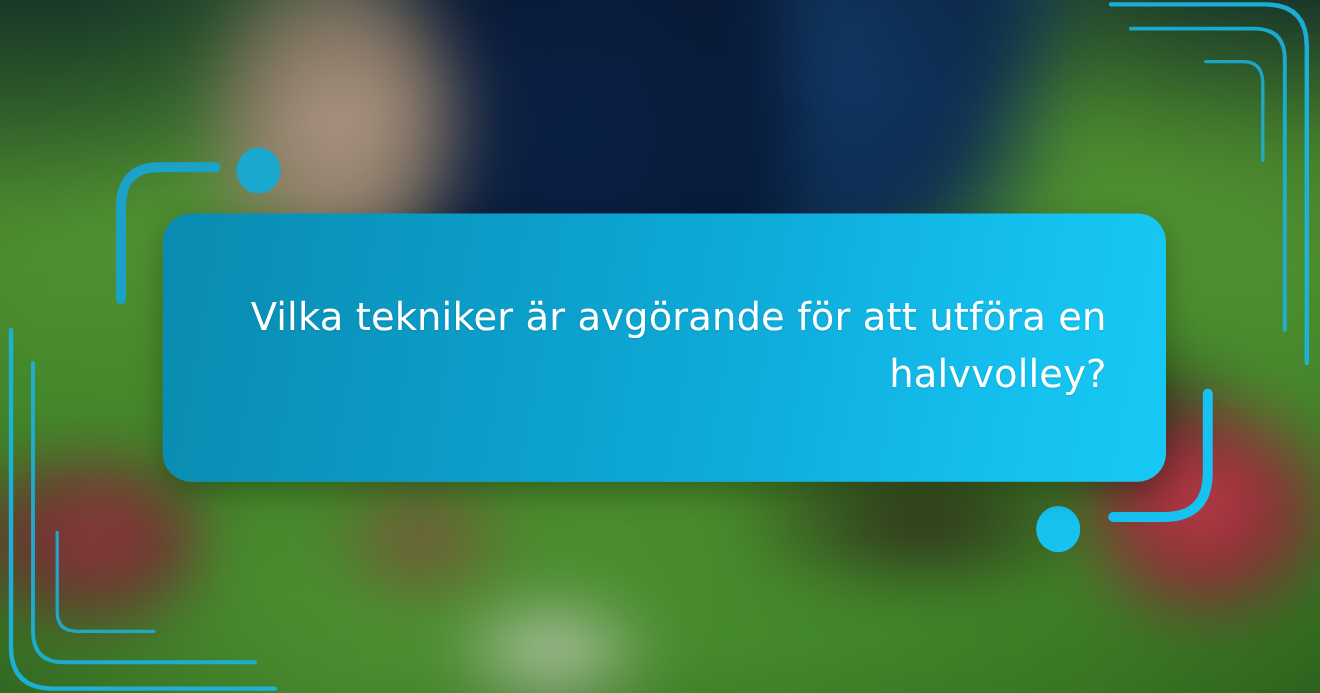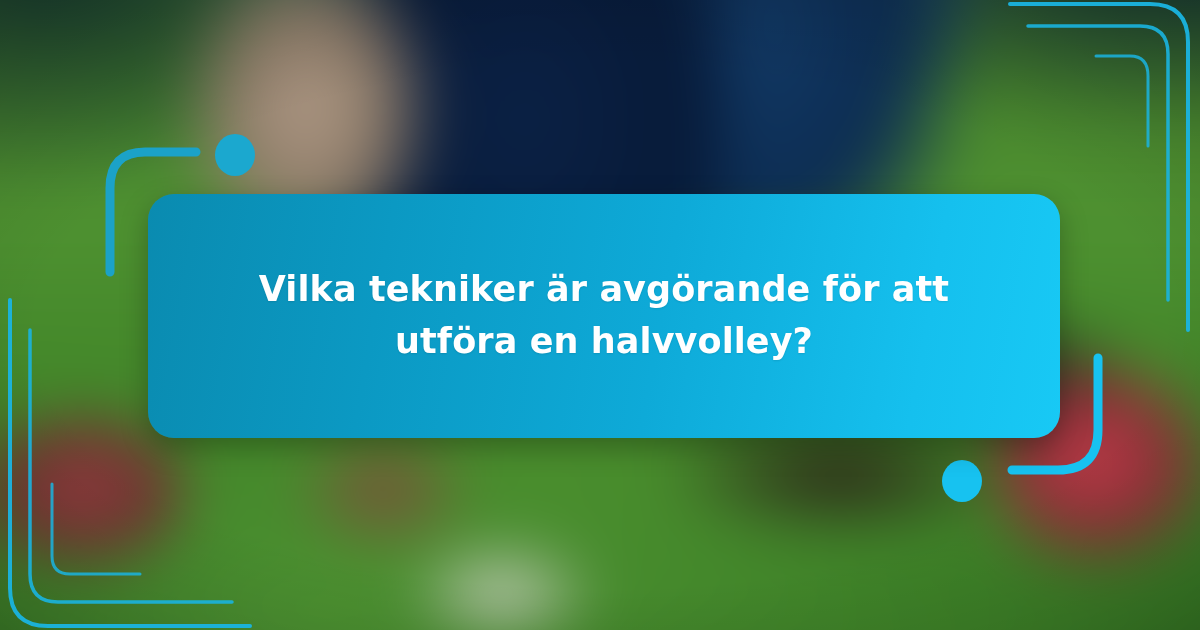--- a/index.html
+++ b/index.html
@@ -116,22 +116,22 @@
        #18c9f5 100%);
     box-shadow:0 10px 28px rgba(0,0,0,0.28);
     display:flex; align-items:center; justify-content:center;
     padding:0 54px;
     z-index:5;
   }
   .question-text{
     color:#ffffff;
     font-size:35px;
     line-height:1.48;
-    font-weight:700;
-    text-align:center;
+    font-weight:400;
+    text-align:right;
     letter-spacing:0.1px;
     font-family:"DejaVu Sans", sans-serif;
     text-shadow:0 1px 2px rgba(0,0,0,0.10);
   }
 </style>
 </head>
 <body>
 
 <div class="bg-stage">
   <div class="bg-layer">

